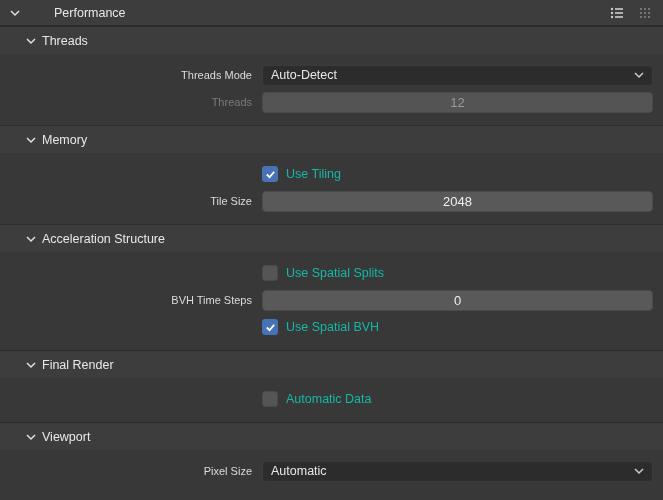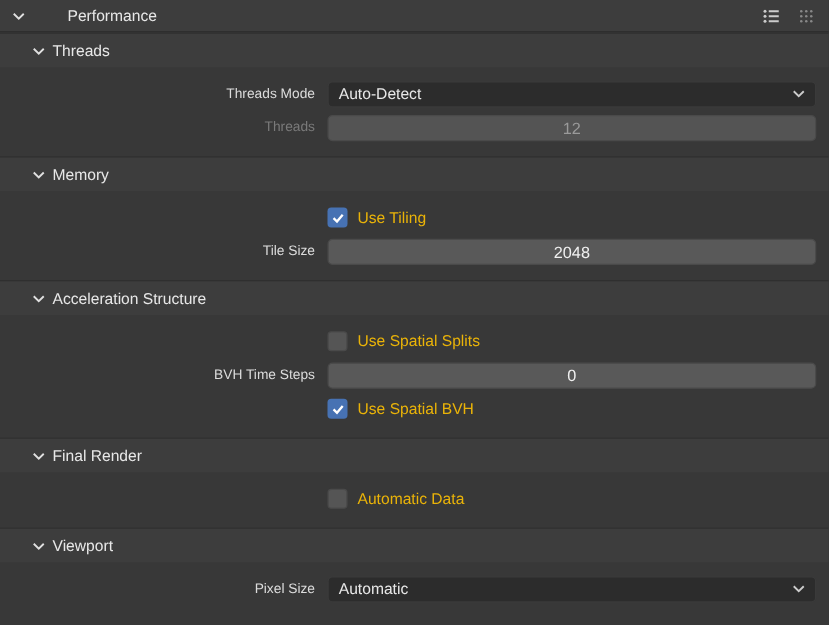--- a/index.html
+++ b/index.html
@@ -112,21 +112,21 @@
   }
   .checkbox.checked {
     background: #4772b3;
   }
   .checkbox.unchecked {
     background: #555555;
     border: 1px solid #4a4a4a;
   }
   .checkbox.checked svg { display: block; }
   .check-label {
-    color: #eab308;
+    color: #14b8a6;
     font-size: 12.5px;
   }
   .dots-grid { opacity: 0.6; }
   .icon-btn { display:flex; align-items:center; justify-content:center; width:20px; height:20px; }
 </style>
 </head>
 <body>
 
 <div class="panel-header">
   <span class="chevron">

